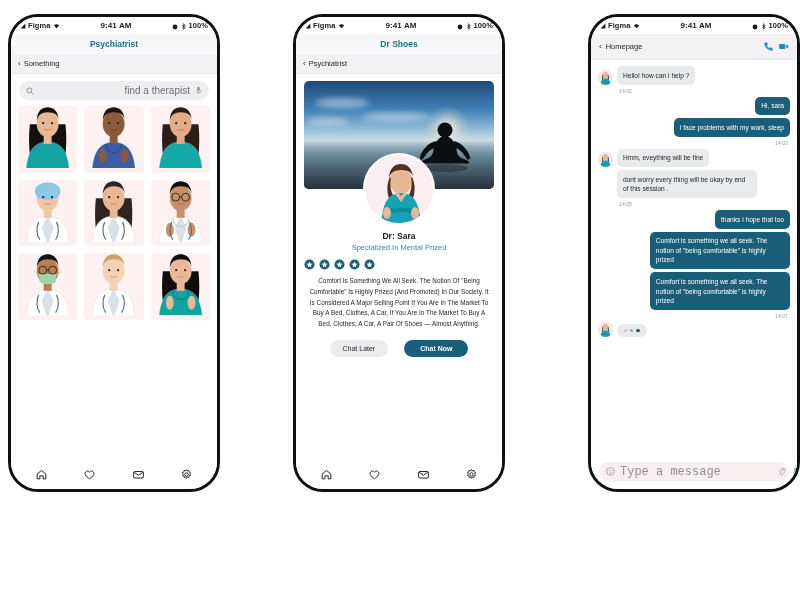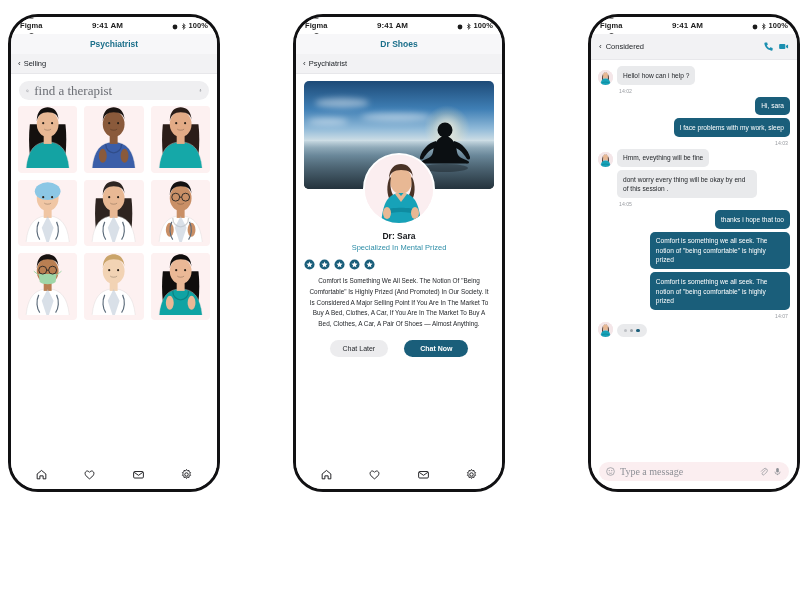--- a/index.html
+++ b/index.html
@@ -20,21 +20,21 @@
   #phone1 { left: 8px; }
   #phone2 { left: 293px; }
   #phone3 { left: 588px; }
 
   
   .statusbar {
     height: 17px; flex: 0 0 17px; display: flex; align-items: center;
     padding: 0 9px; font-size: 7.5px; color: #1b1b1b; background: #ffffff;
     font-weight: 700; letter-spacing: .1px;
   }
-  .sb-left { display: flex; align-items: center; gap: 2px; flex-direction: column; }
+  .sb-left { display: flex; align-items: center; gap: 2px; }
   .sb-time { flex: 1; text-align: center; font-weight: 700; font-size: 8px; }
   .sb-right { display: flex; align-items: flex-end; gap: 2.5px; }
   .sb-icon { display: inline-block; line-height: 1; }
 
   
   .title-bar {
     flex: 0 0 20px; display: flex; align-items: center; justify-content: center;
     font-size: 8.5px; font-weight: 700; color: #1b6f8a; background: #f7f7f9;
   }
   .back-bar {
@@ -45,21 +45,21 @@
   .chev { font-size: 8px; line-height: 1; color: #22262b; }
 
   
   .search-wrap { padding: 7px 8px 6px; background: #ffffff; }
   .search {
     height: 19px; border-radius: 10px; background: #efeff1;
     display: flex; align-items: center; gap: 5px; padding: 0 7px;
   }
   .search input {
     flex: 1; border: 0; outline: 0; background: transparent;
-    font-size: 13px; color: #35383d; font-family: Liberation Serif, serif;
+    font-size: 10px; color: #35383d; font-family: Liberation Sans, sans-serif; text-align: right;
   }
   .search input::placeholder { color: #6c6f75; }
 
   
   .grid {
     flex: 1; display: grid; grid-template-columns: repeat(3, 1fr);
     gap: 7px; padding: 0 7px 2px; overflow: hidden; align-content: start;
   }
   .card {
     background: #fdf1f1; border-radius: 4px; overflow: hidden;
@@ -145,22 +145,22 @@
   .typing { background: #e9eaec; border-radius: 8px; padding: 5px 7px; display: flex; gap: 3px; align-items: center; }
   .dot { width: 3.2px; height: 3.2px; border-radius: 50%; background: #bdc0c4; }
   .dot.d3 { background: #1a5e7a; }
   .dot.d2 { background: #9ba0a6; }
   .input-bar { flex: 0 0 30px; padding: 5px 8px 8px; background: #fff; }
   .input-pill {
     height: 19px; border-radius: 10px; background: #fbeef0;
     display: flex; align-items: center; gap: 5px; padding: 0 7px;
   }
   .input-pill input {
-    flex: 1; border: 0; outline: 0; background: transparent; font-size: 10px;
-    color: #35383d; font-family: Liberation Serif, serif;
+    flex: 1; border: 0; outline: 0; background: transparent; font-size: 12px;
+    color: #35383d; font-family: Liberation Mono, monospace;
   }
   .input-pill input::placeholder { color: #8d9096; }
   .ip-ico { width: 9px; height: 9px; display: block; flex: 0 0 9px; }
 </style>
 </head>
 <body>
 
 <div class="stage">
 
   <div class="phone" id="phone1">
@@ -183,21 +183,21 @@
             <path d="M4 1 L7 4 L4 7 L4 1 M4 11 L7 8 L4 5 L4 11 M1.5 3.5 L6.5 8.5 M1.5 8.5 L6.5 3.5" stroke="#1b1b1b" stroke-width="1" fill="none"></path>
           </svg>
         <span>100%</span>
       </span>
     </div>
 
     <div class="title-bar">Psychiatrist</div>
 
     <div class="back-bar">
       <span class="chev">‹</span>
-      <span>Selling</span>
+      <span>Something</span>
     </div>
 
     <div class="search-wrap">
       <div class="search">
         <svg width="8" height="8" viewBox="0 0 12 12">
           <circle cx="5" cy="5" r="3.6" fill="none" stroke="#6c6f75" stroke-width="1.1"></circle>
           <line x1="7.8" y1="7.8" x2="11" y2="11" stroke="#6c6f75" stroke-width="1.1"></line>
         </svg>
         <input type="text" placeholder="find a therapist" style="">
         <svg width="7" height="9" viewBox="0 0 10 13">
@@ -588,21 +588,21 @@
           </svg>
         <svg class="sb-icon" width="5" height="7" viewBox="0 0 8 12">
             <path d="M4 1 L7 4 L4 7 L4 1 M4 11 L7 8 L4 5 L4 11 M1.5 3.5 L6.5 8.5 M1.5 8.5 L6.5 3.5" stroke="#1b1b1b" stroke-width="1" fill="none"></path>
           </svg>
         <span>100%</span>
       </span>
     </div>
 
     <div class="chat-bar">
       <span class="chev">‹</span>
-      <span class="chat-title">Considered</span>
+      <span class="chat-title">Homepage</span>
       <svg class="chat-act" viewBox="0 0 24 24">
         <path d="M5 3 H9 L10.6 8 L8.2 9.8 C9.4 12.4 11.6 14.6 14.2 15.8 L16 13.4 L21 15 V19 C21 20.2 20.2 21 19 21 C10.6 20.4 3.6 13.4 3 5 C3 3.8 3.8 3 5 3 Z" fill="#1b8fb0"></path>
       </svg>
       <svg class="chat-act" viewBox="0 0 24 24">
         <rect x="2.5" y="6.5" width="13.5" height="11" rx="2" fill="#1b8fb0"></rect>
         <path d="M17.5 10.5 L22 7.5 V16.5 L17.5 13.5 Z" fill="#1b8fb0"></path>
       </svg>
     </div>
 
     <div class="chat-body" id="chat-body">

